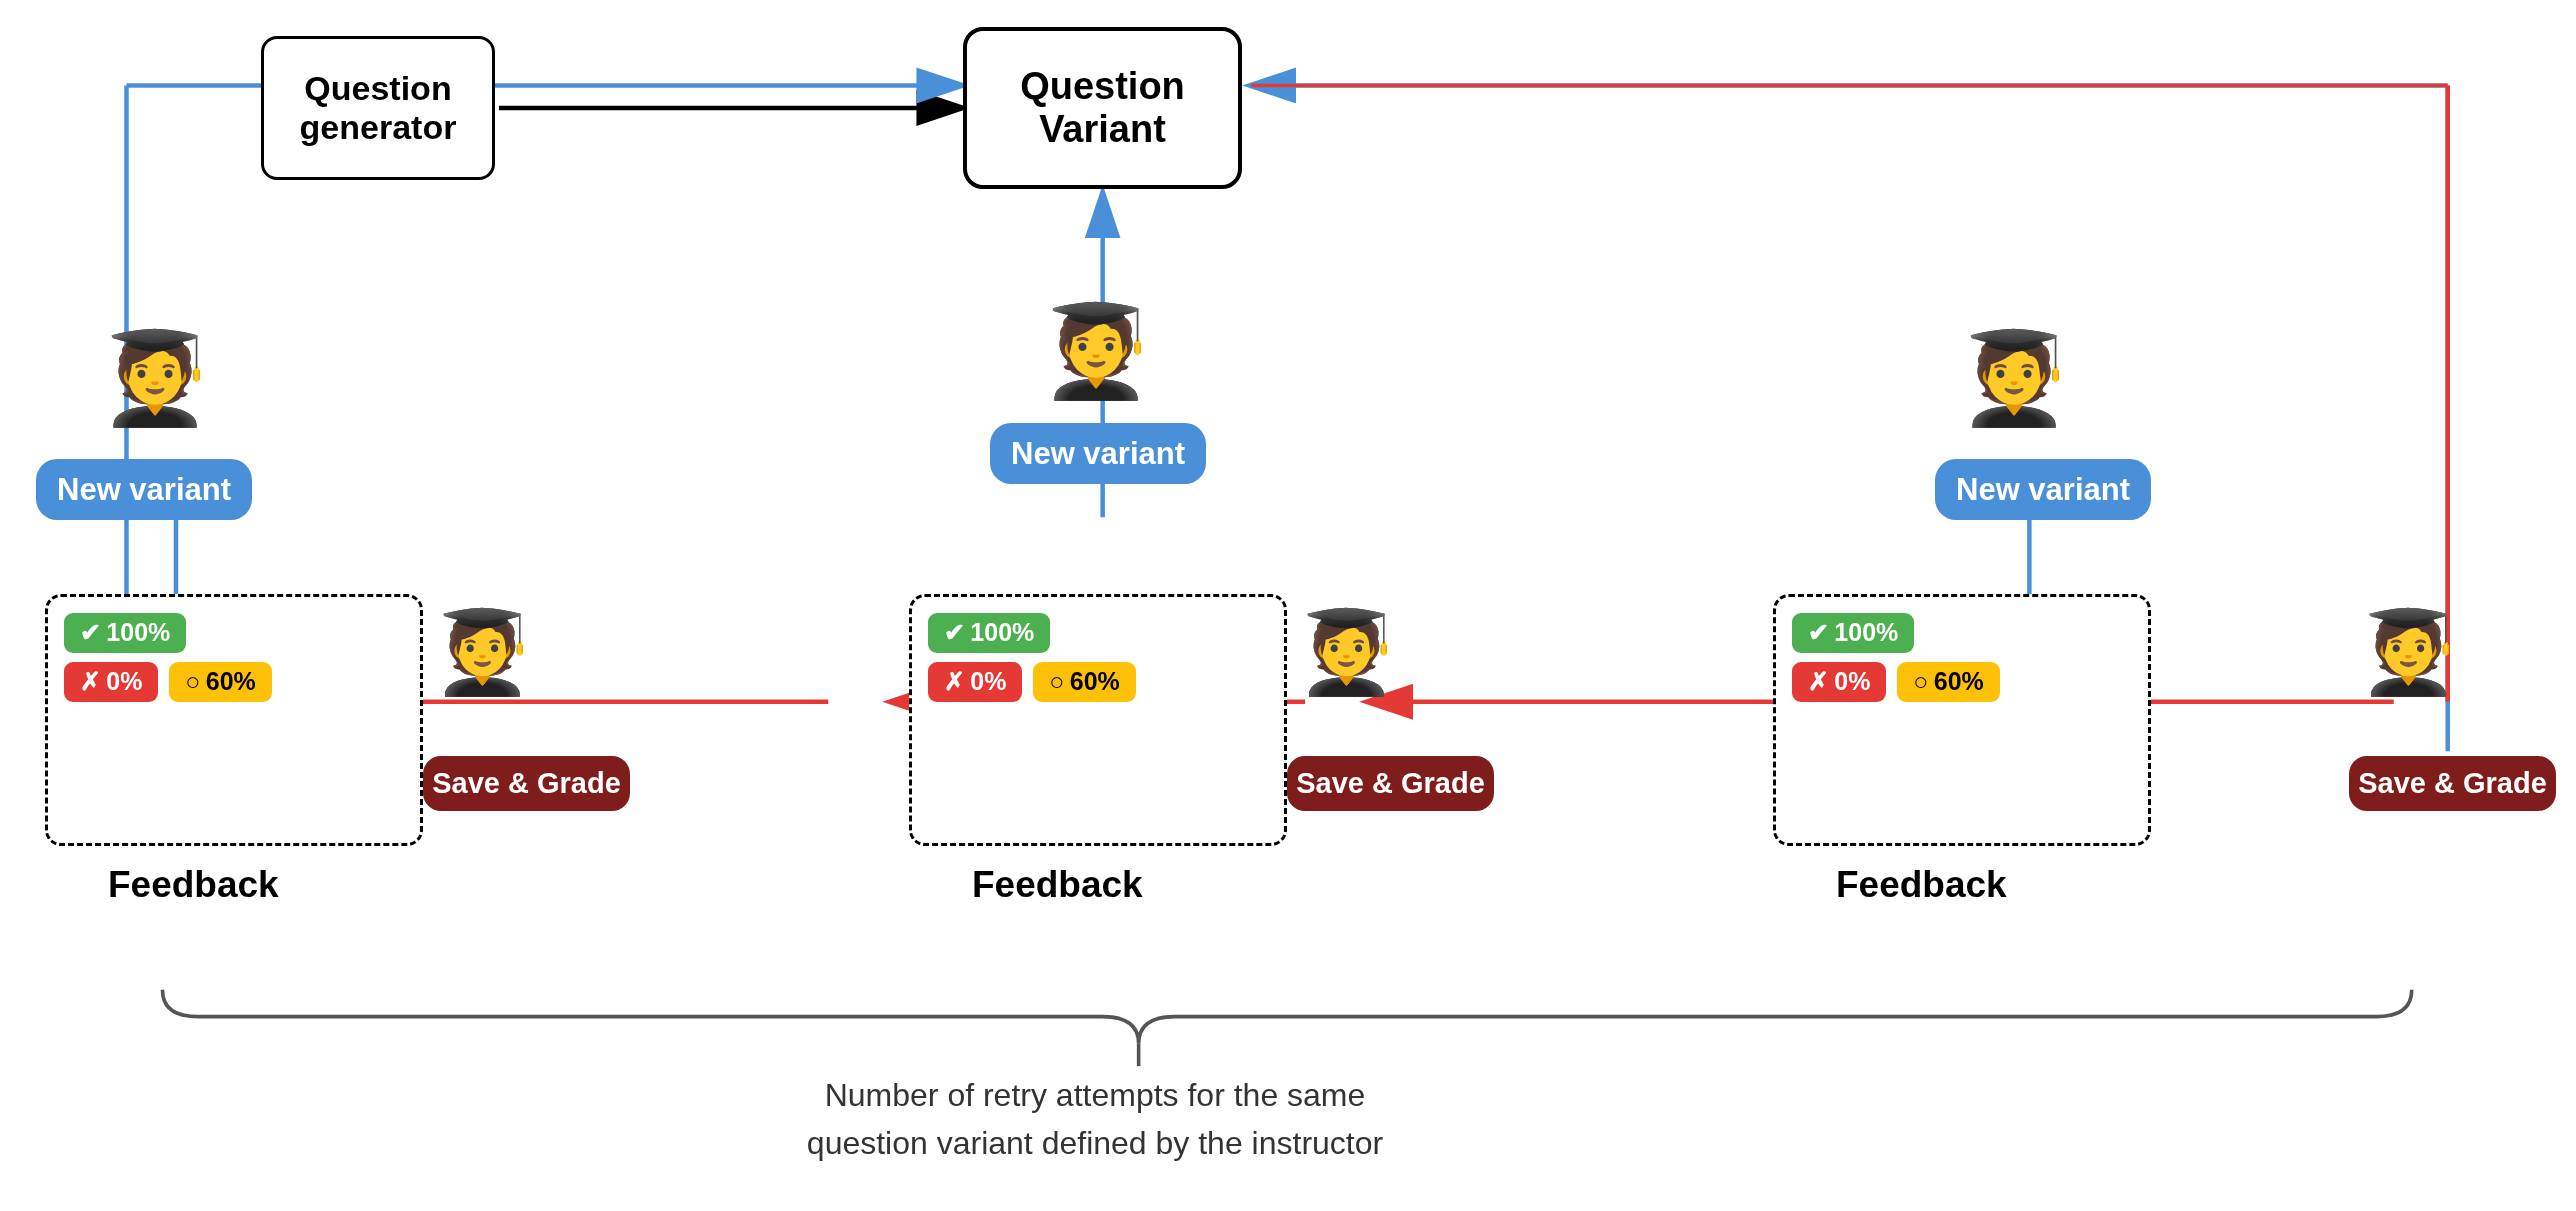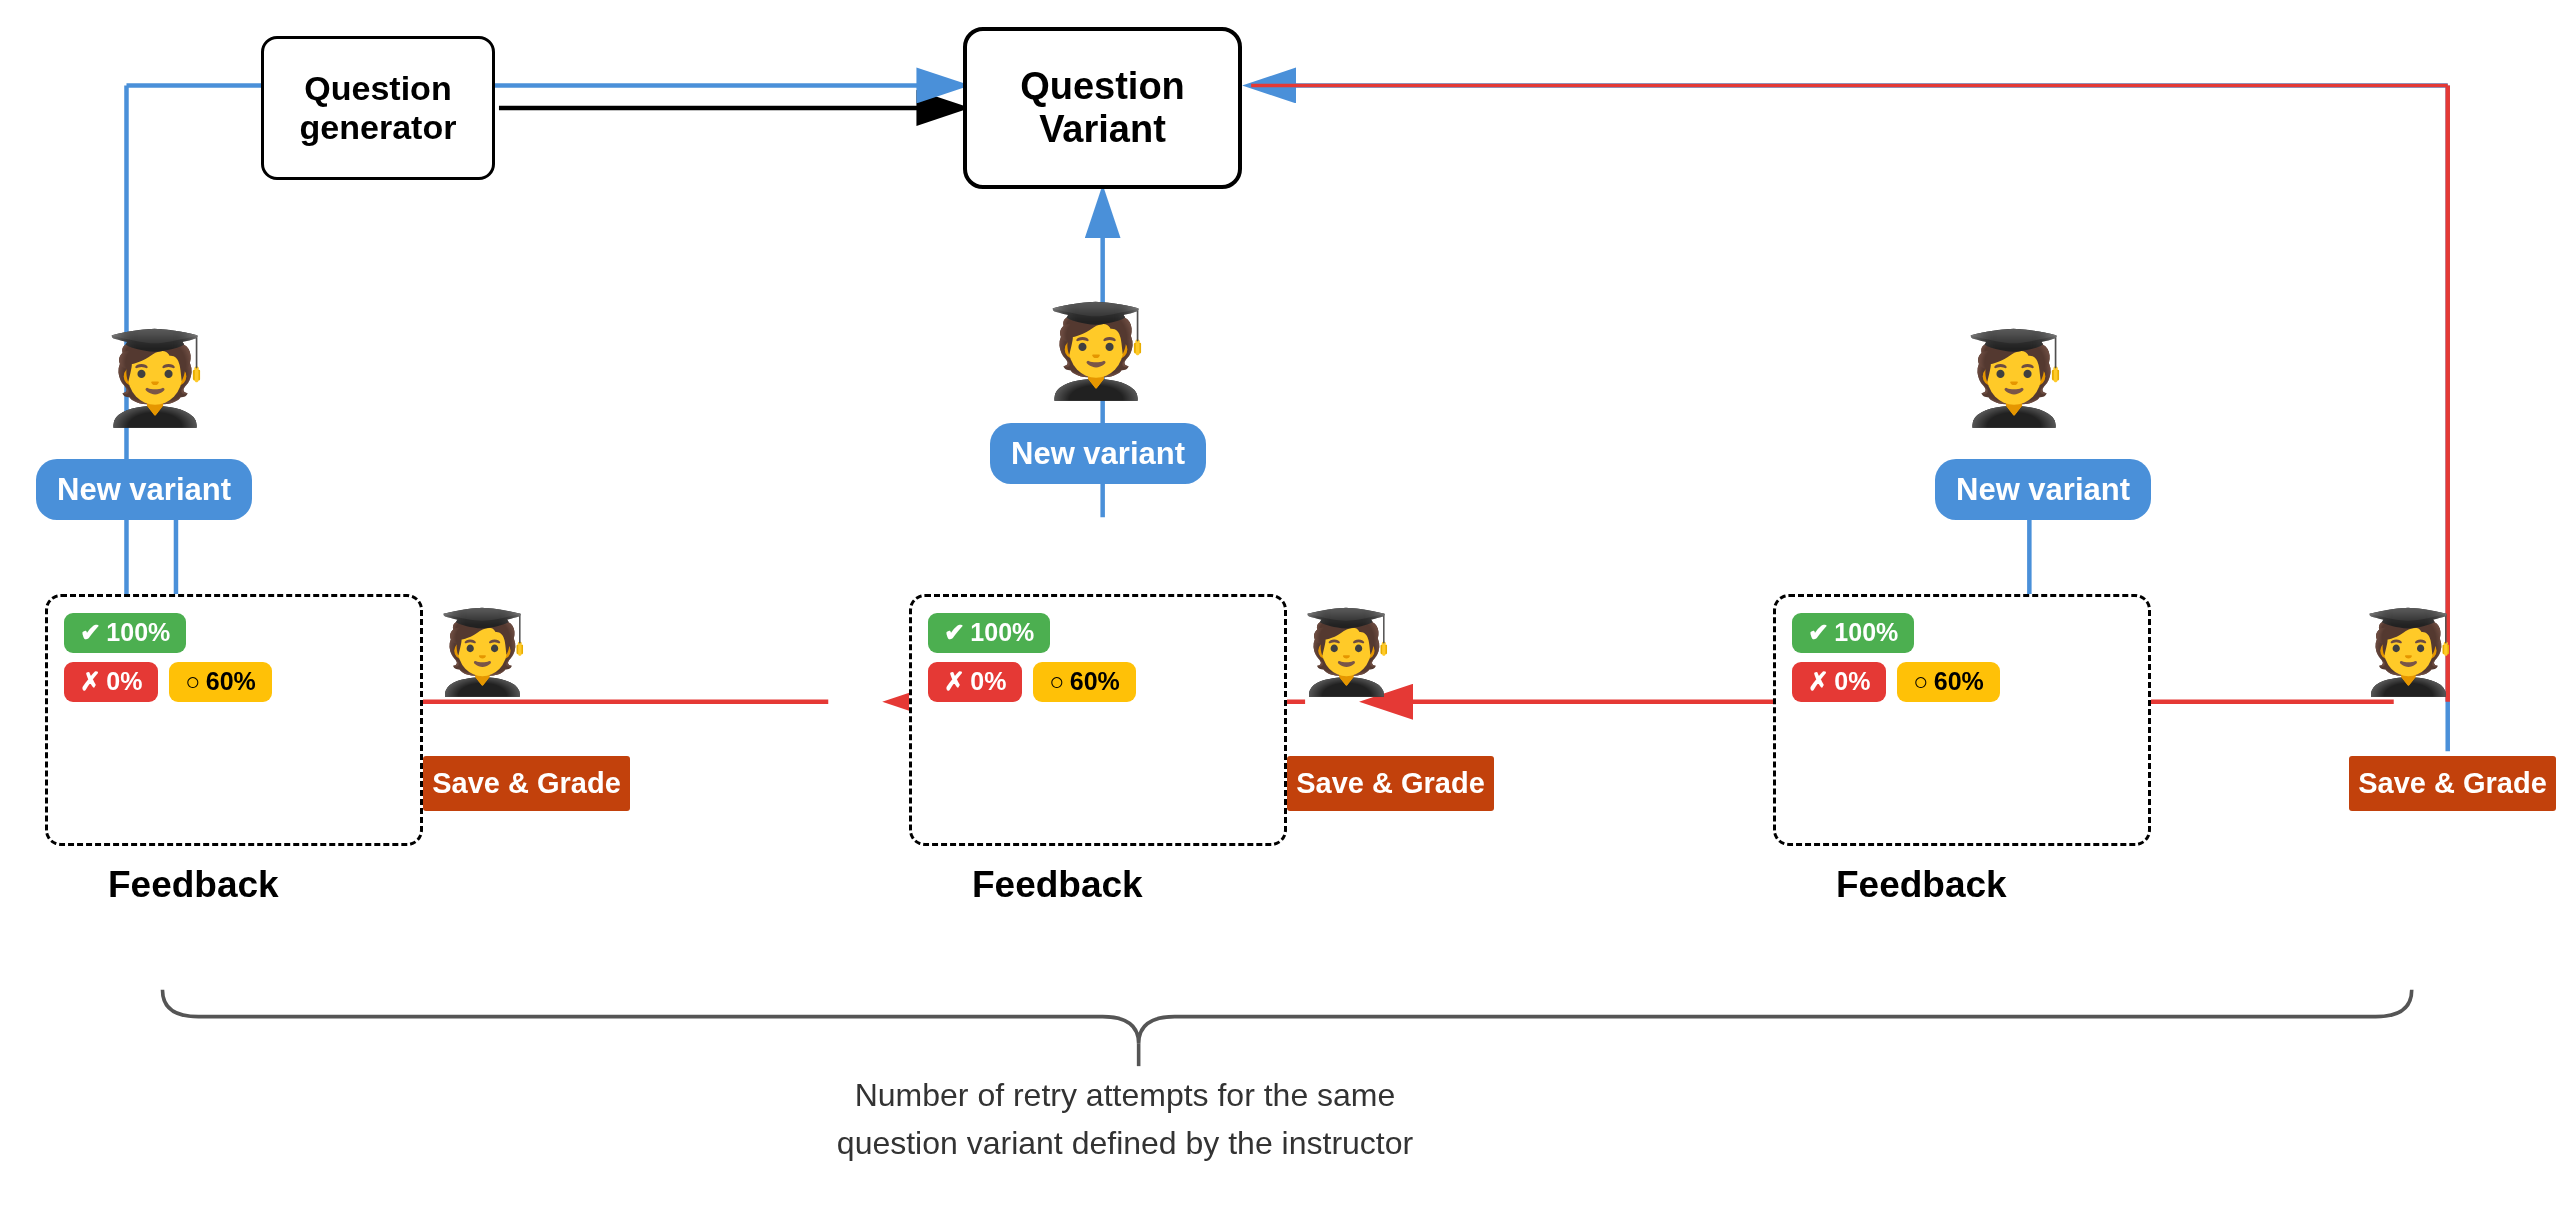--- a/index.html
+++ b/index.html
@@ -67,23 +67,23 @@
       padding: 12.6px 21.6px;
       display: flex;
       align-items: center;
       justify-content: center;
       border: none;
       white-space: nowrap;
     }
     
     .btn-save-grade {
       position: absolute;
-      background: #c2410c;
+      background: #7f1d1d;
       color: #fff;
-      border-radius: 3px;
+      border-radius: 18px;
       font-size: 29px;
       font-weight: bold;
       padding: 10.8px 18px;
       display: flex;
       align-items: center;
       justify-content: center;
       border: none;
       white-space: nowrap;
     }
     
@@ -292,19 +292,19 @@
   <div class="student" style="left:1296px; top:612px; font-size:81px;">🧑‍🎓</div>
   <div class="btn-save-grade" style="left:1287px; top:756px; width:207px;">
     <span>Save &amp; Grade</span>
   </div>
 
   <div class="student" style="left:2358px; top:612px; font-size:81px;">🧑‍🎓</div>
   <div class="btn-save-grade" style="left:2349px; top:756px; width:207px;">
     <span>Save &amp; Grade</span>
   </div>
 
-  <div class="brace-annotation" style="left:630px; top:1071px; width:990px; line-height:1.5;">
+  <div class="brace-annotation" style="left:600px; top:1071px; width:990px; line-height:1.5;">
     <span style="white-space:pre-line;">Number of retry attempts for the same
 question variant defined by the instructor</span>
   </div>
 
 </div>
 
 
 </body></html>

